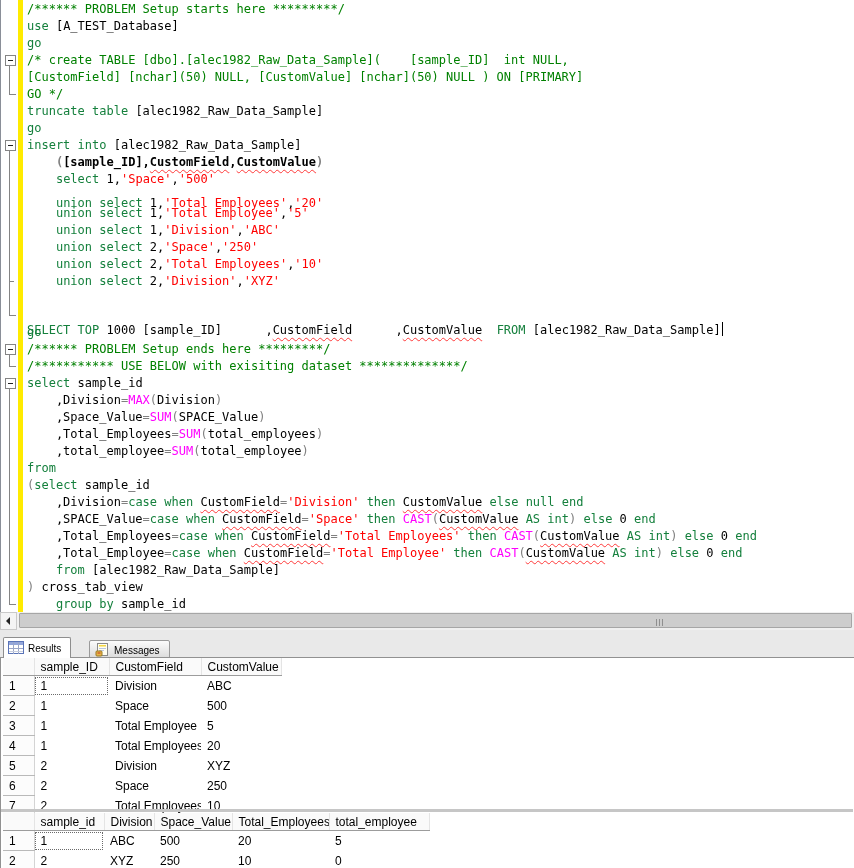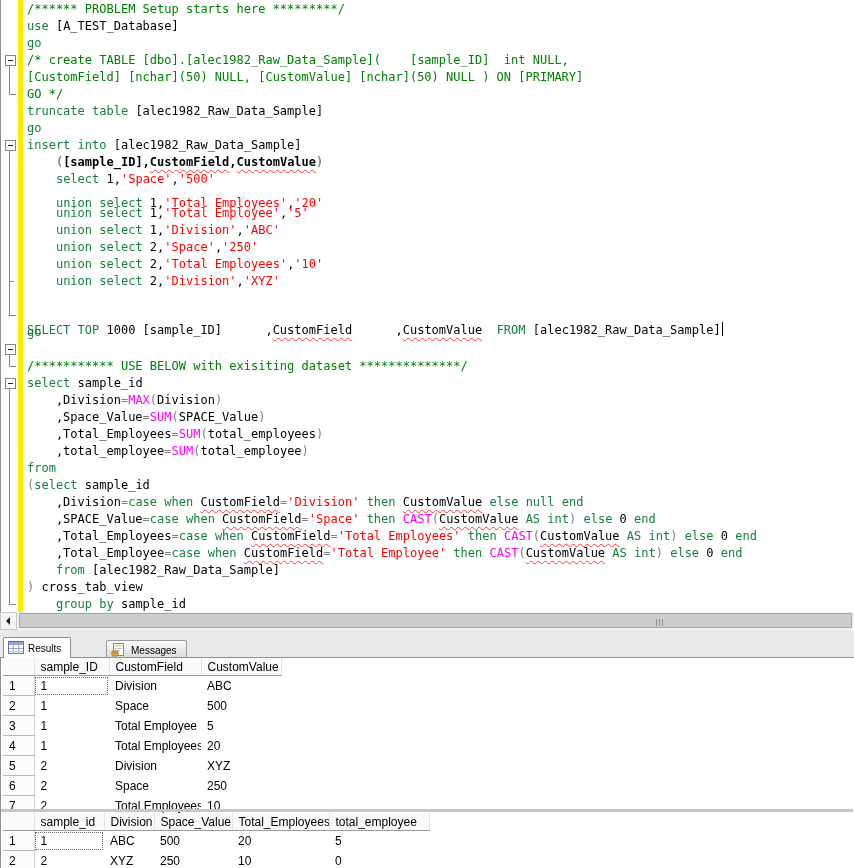--- a/index.html
+++ b/index.html
@@ -36,22 +36,22 @@
   #hs-thumb{position:absolute;left:19px;top:1px;right:2px;height:15px;background:#cdcdcd;
            border:1px solid #a6a6a6;box-sizing:border-box;border-radius:1px;}
   #hs-grip{position:absolute;left:636px;top:5px;width:8px;height:7px;
            background:repeating-linear-gradient(90deg,#8f8f8f 0 1px,transparent 1px 3px);}
   
   #splitter{position:absolute;left:0;top:630px;width:854px;height:7px;background:#e9e9e9;}
   #tabstrip{position:absolute;left:0;top:637px;width:854px;height:20px;background:#e9e9e9;}
   .tab{position:absolute;display:flex;align-items:center;gap:4px;box-sizing:border-box;
        font-size:10px;color:#000;padding:0 9px 0 4px;border-radius:2px 2px 0 0;}
   #tab-results{left:3px;top:0;height:21px;background:#ffffff;border:1px solid #8e8e8e;border-bottom:none;z-index:3;}
-  #tab-messages{left:106px;top:3px;height:20px;border:1px solid #9a9a9a;
-       background:linear-gradient(#fbfbfb,#d9d9d9);z-index:1;}
+  #tab-messages{left:89px;top:3px;height:20px;border:1px solid #9a9a9a;
+       background:linear-gradient(#fbfbfb,#d9d9d9);z-index:1;text-align:right;}
   .tabicon{width:16px;height:14px;display:inline-block;}
   
   #results-panel{position:absolute;left:0;top:657px;width:854px;height:211px;background:#fff;
        border-top:1px solid #919191;border-left:1px solid #919191;box-sizing:border-box;z-index:2;}
   .grid{position:absolute;left:2px;border-collapse:collapse;table-layout:fixed;
         font-family:"Liberation Sans",sans-serif;font-size:12px;color:#000;}
   .grid th,.grid td{overflow:hidden;white-space:nowrap;font-weight:normal;text-align:left;}
   .grid thead th{height:17px;padding:0 4px 0 6px;background:#fafafa;
         border-bottom:1px solid #9c9c9c;border-right:1px solid #e4e4e4;}
   .grid tbody th{height:19px;padding:0 4px 0 6px;background:#fcfcfc;
@@ -124,20 +124,21 @@
         <div class="code-line" style="top: 171px;"><span class="seg-p">    </span><span class="seg-k">select</span><span class="seg-p"> 1,</span><span class="seg-s">'Space'</span><span class="seg-p">,</span><span class="seg-s">'500'</span></div>
         <div class="code-line" style="top: 195px;"><span class="seg-p">    </span><span class="seg-k">union select</span><span class="seg-p"> 1,</span><span class="seg-s">'Total Employees'</span><span class="seg-p">,</span><span class="seg-s">'20'</span></div>
         <div class="code-line" style="top: 205px;"><span class="seg-p">    </span><span class="seg-k">union select</span><span class="seg-p"> 1,</span><span class="seg-s">'Total Employee'</span><span class="seg-p">,</span><span class="seg-s">'5'</span></div>
         <div class="code-line" style="top: 222px;"><span class="seg-p">    </span><span class="seg-k">union select</span><span class="seg-p"> 1,</span><span class="seg-s">'Division'</span><span class="seg-p">,</span><span class="seg-s">'ABC'</span></div>
         <div class="code-line" style="top: 239px;"><span class="seg-p">    </span><span class="seg-k">union select</span><span class="seg-p"> 2,</span><span class="seg-s">'Space'</span><span class="seg-p">,</span><span class="seg-s">'250'</span></div>
         <div class="code-line" style="top: 256px;"><span class="seg-p">    </span><span class="seg-k">union select</span><span class="seg-p"> 2,</span><span class="seg-s">'Total Employees'</span><span class="seg-p">,</span><span class="seg-s">'10'</span></div>
         <div class="code-line" style="top: 273px;"><span class="seg-p">    </span><span class="seg-k">union select</span><span class="seg-p"> 2,</span><span class="seg-s">'Division'</span><span class="seg-p">,</span><span class="seg-s">'XYZ'</span></div>
         <div class="code-line" style="top: 290px;"></div>
         <div class="code-line" style="top: 307px; margin-top: 15px;"><span class="seg-k">SELECT TOP</span><span class="seg-p"> 1000 [sample_ID]      ,</span><span class="seg-u">CustomField</span><span class="seg-p">      ,</span><span class="seg-u">CustomValue</span><span class="seg-p">  </span><span class="seg-k">FROM</span><span class="seg-p"> [alec1982_Raw_Data_Sample]</span><span class="caret"></span></div>
         <div class="code-line" style="top: 324px;"><span class="seg-k">go</span></div>
+        <div class="code-line" style="top: 341px;"><span class="seg-c">/****** PROBLEM Setup ends here *********/</span></div>
         <div class="code-line" style="top: 358px;"><span class="seg-c">/*********** USE BELOW with exisiting dataset **************/</span></div>
         <div class="code-line" style="top: 375px;"><span class="seg-k">select</span><span class="seg-p"> sample_id</span></div>
         <div class="code-line" style="top: 392px;"><span class="seg-p">    ,Division</span><span class="seg-g">=</span><span class="seg-f">MAX</span><span class="seg-g">(</span><span class="seg-p">Division</span><span class="seg-g">)</span></div>
         <div class="code-line" style="top: 409px;"><span class="seg-p">    ,Space_Value</span><span class="seg-g">=</span><span class="seg-f">SUM</span><span class="seg-g">(</span><span class="seg-p">SPACE_Value</span><span class="seg-g">)</span></div>
         <div class="code-line" style="top: 426px;"><span class="seg-p">    ,Total_Employees</span><span class="seg-g">=</span><span class="seg-f">SUM</span><span class="seg-g">(</span><span class="seg-p">total_employees</span><span class="seg-g">)</span></div>
         <div class="code-line" style="top: 443px;"><span class="seg-p">    ,total_employee</span><span class="seg-g">=</span><span class="seg-f">SUM</span><span class="seg-g">(</span><span class="seg-p">total_employee</span><span class="seg-g">)</span></div>
         <div class="code-line" style="top: 460px;"><span class="seg-k">from</span></div>
         <div class="code-line" style="top: 477px;"><span class="seg-g">(</span><span class="seg-k">select</span><span class="seg-p"> sample_id</span></div>
         <div class="code-line" style="top: 494px;"><span class="seg-p">    ,Division</span><span class="seg-g">=</span><span class="seg-k">case</span><span class="seg-p"> </span><span class="seg-k">when</span><span class="seg-p"> </span><span class="seg-u">CustomField</span><span class="seg-g">=</span><span class="seg-s">'Division'</span><span class="seg-p"> </span><span class="seg-k">then</span><span class="seg-p"> </span><span class="seg-u">CustomValue</span><span class="seg-p"> </span><span class="seg-k">else</span><span class="seg-p"> </span><span class="seg-k">null</span><span class="seg-p"> </span><span class="seg-k">end</span></div>
         <div class="code-line" style="top: 511px;"><span class="seg-p">    ,SPACE_Value</span><span class="seg-g">=</span><span class="seg-k">case</span><span class="seg-p"> </span><span class="seg-k">when</span><span class="seg-p"> </span><span class="seg-u">CustomField</span><span class="seg-g">=</span><span class="seg-s">'Space'</span><span class="seg-p"> </span><span class="seg-k">then</span><span class="seg-p"> </span><span class="seg-f">CAST</span><span class="seg-g">(</span><span class="seg-u">CustomValue</span><span class="seg-p"> </span><span class="seg-k">AS</span><span class="seg-p"> </span><span class="seg-k">int</span><span class="seg-g">)</span><span class="seg-p"> </span><span class="seg-k">else</span><span class="seg-p"> 0 </span><span class="seg-k">end</span></div>

